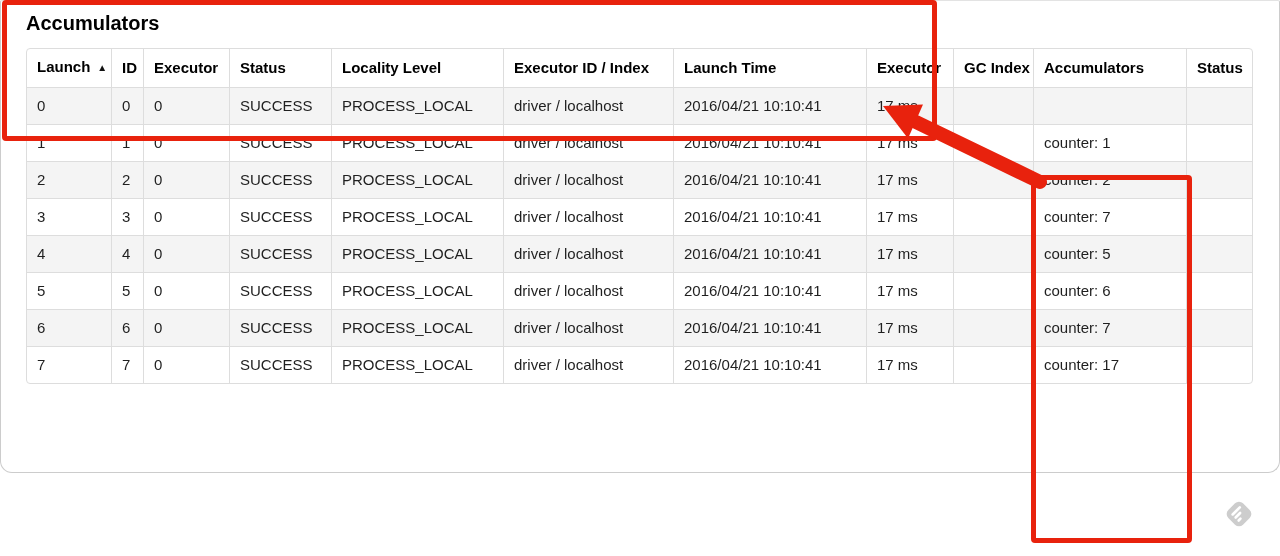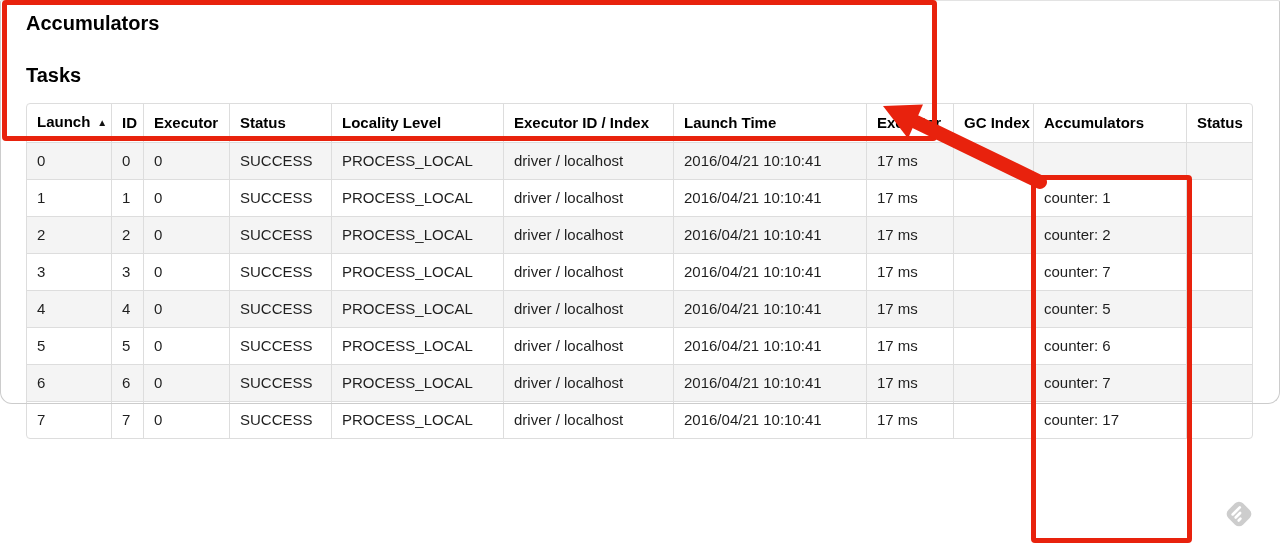--- a/index.html
+++ b/index.html
@@ -10,21 +10,21 @@
   }
   * { box-sizing: border-box; }
   html, body {
     margin: 0; padding: 0;
     width: 1280px; height: 556px;
     background: #ffffff;
     font-family: "Liberation Sans", "DejaVu Sans", sans-serif;
     color: var(--text);
     overflow: hidden;
   }
-  .page { position: relative; width: 1280px; height: 404px; }
+  .page { position: relative; width: 1280px; height: 473px; }
 
   .window-frame {
     position: absolute; inset: 0;
     border: 1px solid #cccccc;
     border-top-color: #e3e3e3;
     border-radius: 2px 2px 12px 12px;
     pointer-events: none;
     z-index: 5;
   }
 
@@ -94,21 +94,20 @@
 </head>
 <body>
 
 <div class="page">
 
   <div class="content">
 
     <h2 class="section-title">Accumulators</h2>
 
 
-    <h2 class="section-title tasks-title">Tasks</h2>
 
     <div class="table-wrap">
       <table>
         <colgroup>
           <col style="width:84px">
             <col style="width:32px">
             <col style="width:86px">
           <col style="width:102px">
             <col style="width:172px">
             <col style="width:170px">

